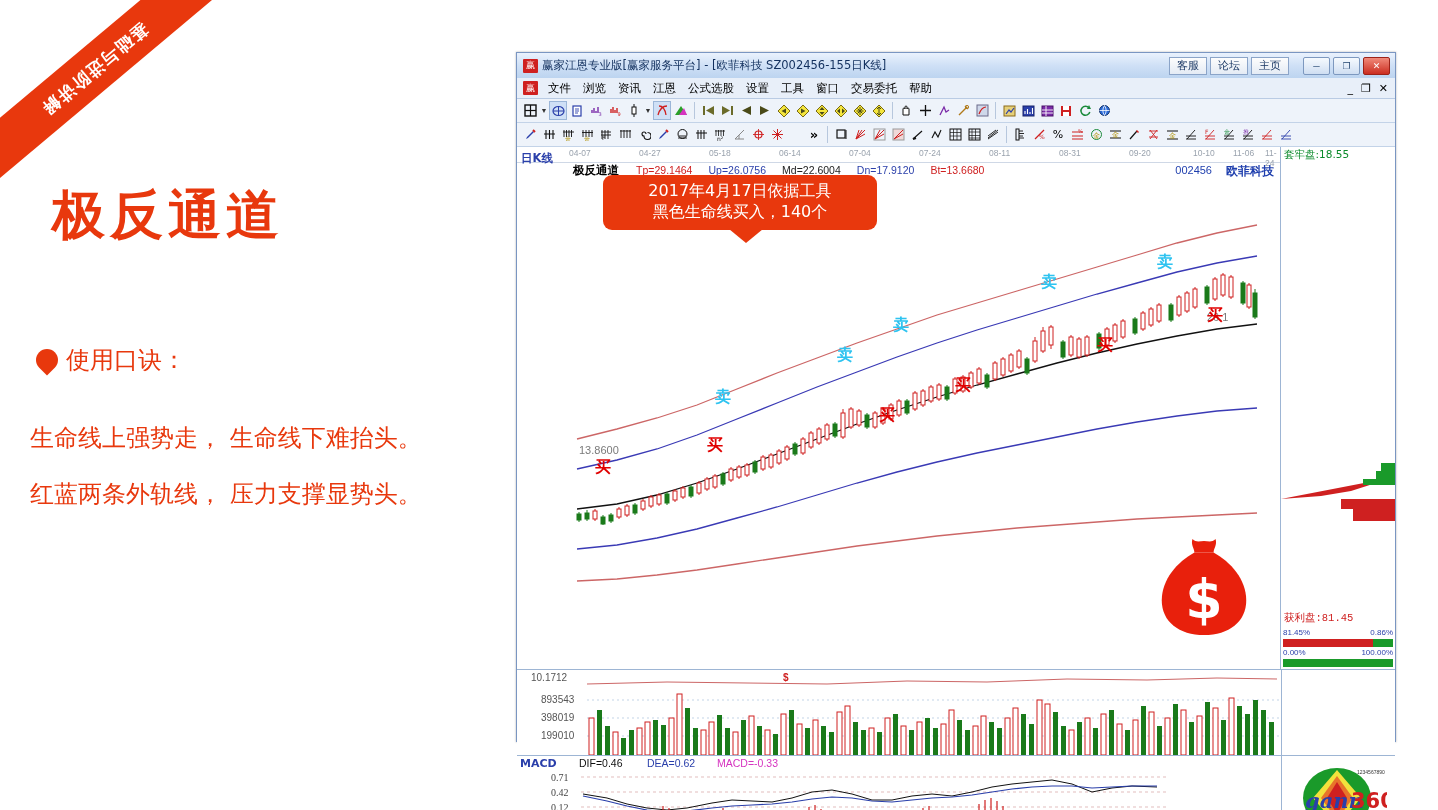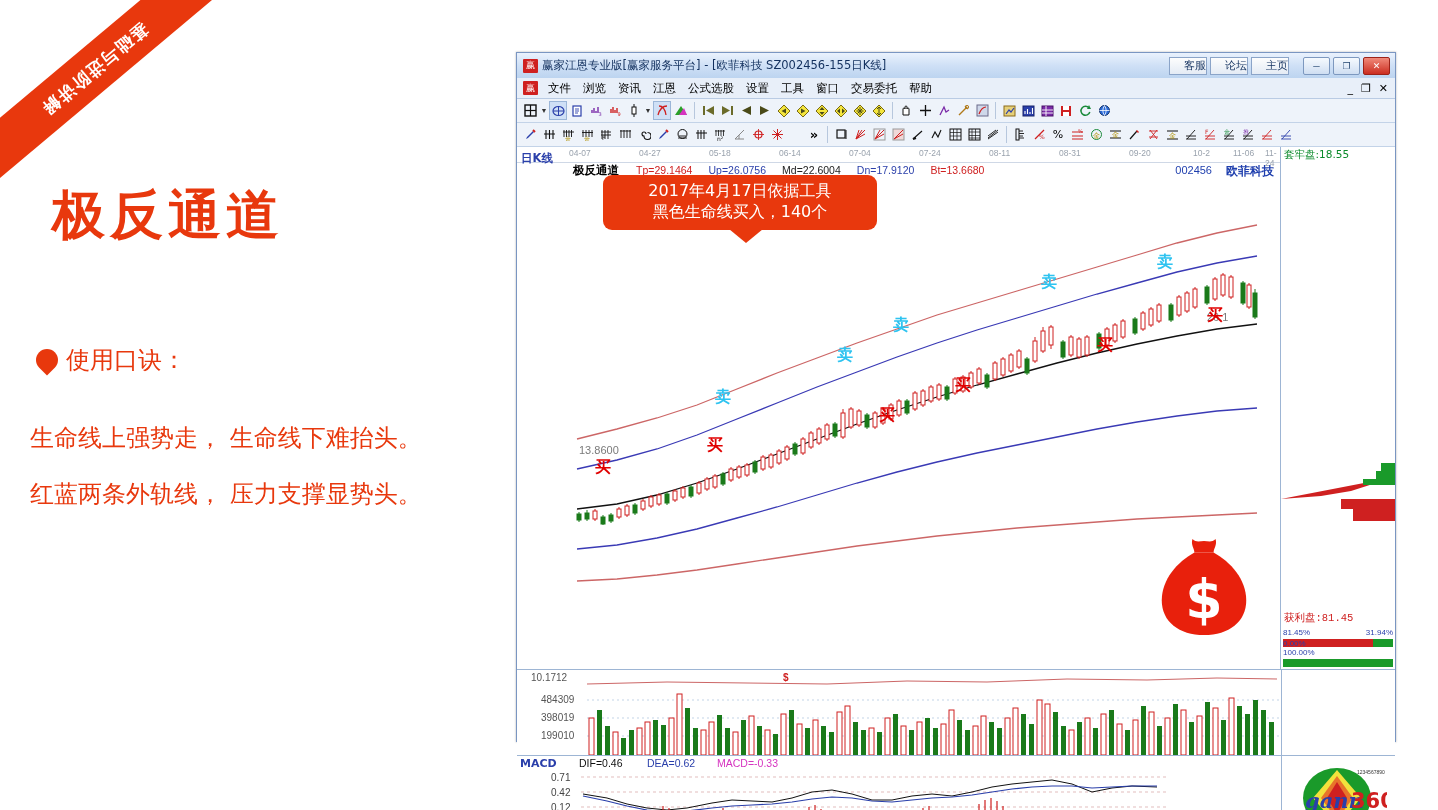--- a/index.html
+++ b/index.html
@@ -60,21 +60,21 @@
   }
   .app-logo {
     width:15px; height:14px; background:#cf2020; color:#fff; font-size:9px;
     display:flex; align-items:center; justify-content:center; margin:0 4px; flex:none;
     font-family:"DejaVu Sans",sans-serif; border-radius:1px;
   }
   #title-text { font-size:11.5px; color:#12305e; white-space:nowrap; font-family:"DejaVu Sans",sans-serif; }
   #title-right { margin-left:auto; display:flex; align-items:center; gap:3px; padding-right:3px; }
   .tbtn {
     min-width:38px; height:18px; background:linear-gradient(#fdfdfd,#e4ebf5);
-    border:1px solid #8ba4c8; font-size:11px; color:#12305e; text-align:right;
+    border:1px solid #8ba4c8; font-size:11px; color:#12305e; text-align:center;
     line-height:16px; font-family:"DejaVu Sans",sans-serif;
   }
   .wbtn {
     width:27px; height:18px; border:1px solid #7d98bf; border-radius:2px;
     background:linear-gradient(#f6fafe,#cfdef2); display:flex; align-items:center;
     justify-content:center; font-size:9px; color:#22456f;
   }
   .wbtn.close { background:linear-gradient(#f08a7a,#cb2d20); border-color:#9c2218; color:#fff; font-weight:bold; }
 
   
@@ -146,21 +146,21 @@
   .bar { position:absolute; left:2px; right:2px; height:8px; }
 
   
   #vol-panel { position:relative; height:86px; border-top:1px solid #9db5d4; background:#fff;text-align:center; }
   .vlabel { position:absolute; font-size:10px; color:#555; font-family:"Liberation Sans",sans-serif; }
 
   
   #macd-panel { position:relative; height:84px; border-top:1px solid #9db5d4; background:#fff; }
   #macd-tag { position:absolute; left:3px; top:1px; font-size:11px; color:#2a3faa; font-weight:bold; font-family:"DejaVu Sans",sans-serif; }
   .macd-v { position:absolute; top:1px; font-size:10.5px; font-family:"Liberation Sans",sans-serif; }
-  .mlabel { position:absolute; font-size:10px; color:#444; font-family:Liberation Sans, sans-serif; }
+  .mlabel { position:absolute; font-size:10px; color:#444; font-family:Liberation Serif, serif; }
   #macd-right { position:absolute; right:0; top:0; width:114px; height:100%; border-left:1px solid #9db5d4; background:#fff;
                 display:flex; align-items:center; justify-content:center; }
 </style>
 </head>
 <body>
 
 <div id="poster">
   <div id="ribbon">
     <span class="rtxt">基础与进阶讲解</span>
   </div>
@@ -611,21 +611,21 @@
       <div id="dates-row">
         <span class="dlabel" style="left:52px">04-07</span>
         <span class="dlabel" style="left:122px">04-27</span>
         <span class="dlabel" style="left:192px">05-18</span>
         <span class="dlabel" style="left:262px">06-14</span>
         <span class="dlabel" style="left:332px">07-04</span>
         <span class="dlabel" style="left:402px">07-24</span>
         <span class="dlabel" style="left:472px">08-11</span>
         <span class="dlabel" style="left:542px">08-31</span>
         <span class="dlabel" style="left:612px">09-20</span>
-        <span class="dlabel" style="left:676px">10-2</span>
+        <span class="dlabel" style="left:676px">10-10</span>
         <span class="dlabel" style="left:716px">11-06</span>
         <span class="dlabel" style="left:748px">11-24</span>
       </div>
 
       <div id="kline-tag">日K线</div>
 
       <div id="ind-row">
         <span id="ind-name">极反通道</span>
         <span class="ind" style="color:#cf2020">Tp=<span>29.1464</span></span>
         <span class="ind" style="color:#2a3faa">Up=<span>26.0756</span></span>
@@ -855,34 +855,34 @@
         <polygon points="114,330 0,352 40,349 70,344 95,336" fill="#cf2020"></polygon>
         <rect x="60" y="352" width="54" height="10" fill="#cf2020"></rect>
         <rect x="72" y="362" width="42" height="12" fill="#cf2020"></rect>
         <rect x="95" y="324" width="19" height="8" fill="#1a9a2a"></rect>
         <rect x="82" y="332" width="32" height="6" fill="#1a9a2a"></rect>
         <rect x="100" y="316" width="14" height="8" fill="#1a9a2a"></rect>
       </svg>
       <div id="profit-label">获利盘:81.45</div>
       <div class="pctrow" style="bottom:32px;">
         <span style="color:#2a3faa">81.45%</span>
-        <span style="color:#2a3faa">31.94%</span>
+        <span style="color:#2a3faa">0.86%</span>
       </div>
       <div class="bar" style="bottom:22px; background:linear-gradient(to right,#cf2020 0%,#cf2020 81.45%,#1a9a2a 81.45%,#1a9a2a 100%);"></div>
-      <div class="pctrow" style="bottom:12px;flex-direction:column;">
+      <div class="pctrow" style="bottom:12px;">
         <span style="color:#2a3faa">0.00%</span>
         <span style="color:#2a3faa">100.00%</span>
       </div>
       <div class="bar" style="bottom:2px; background:#1a9a2a;"></div>
     </div>
   </div>
 
   <div id="vol-panel">
     <span class="vlabel" style="left:14px; top:2px;">10.1712</span>
-    <span class="vlabel" style="left:24px; top:24px;">484309</span>
+    <span class="vlabel" style="left:24px; top:24px;">893543</span>
     <span class="vlabel" style="left:24px; top:42px;">398019</span>
     <span class="vlabel" style="left:24px; top:60px;">199010</span>
     <span class="vlabel" style="left:266px; top:2px; color:#cf2020; font-weight:bold;">$</span>
     <svg width="764" height="86" style="position:absolute;left:0;top:0">
       <path d="M70,14 L150,12 L230,13 L310,14 L390,11 L470,12 L550,9 L630,10 L700,8 L760,9" fill="none" stroke="#cc6666" stroke-width="1"></path>
       <g stroke="#aac2dd" stroke-dasharray="2,3" stroke-width=".7">
         <line x1="70" y1="30" x2="764" y2="30"></line>
           <line x1="70" y1="48" x2="764" y2="48"></line>
           <line x1="70" y1="66" x2="764" y2="66"></line>
       </g>

